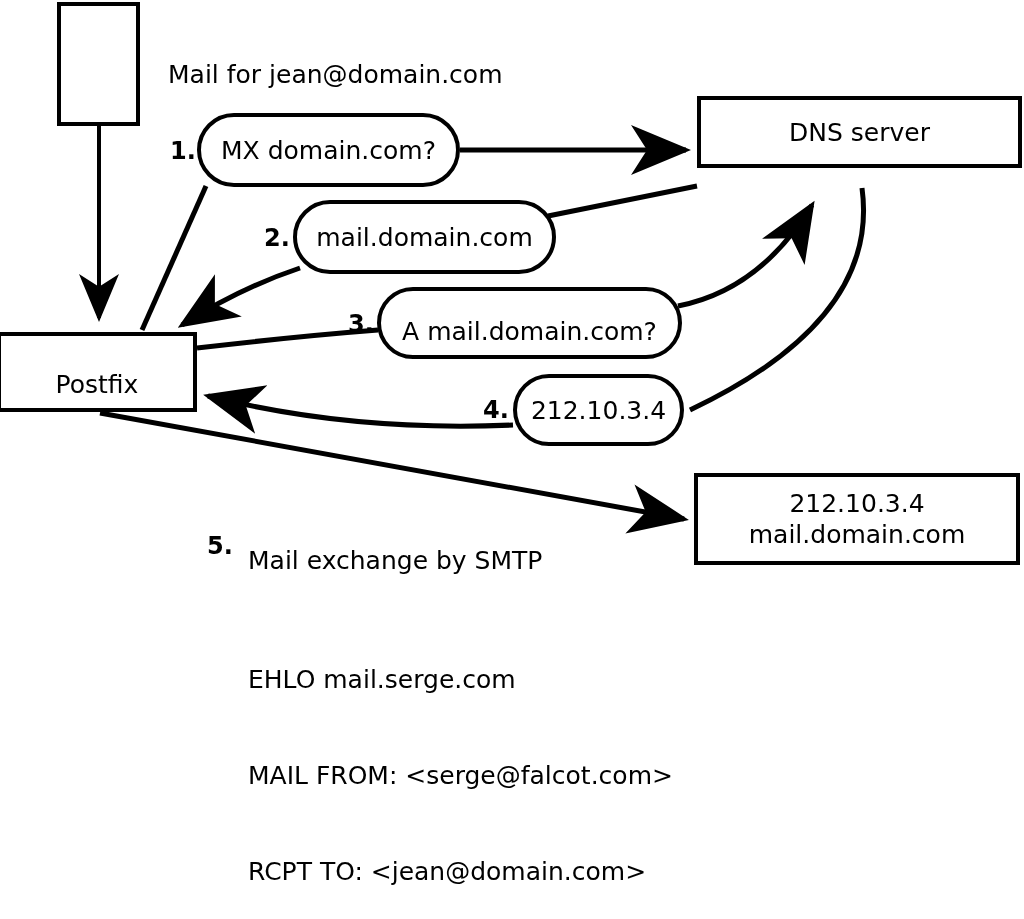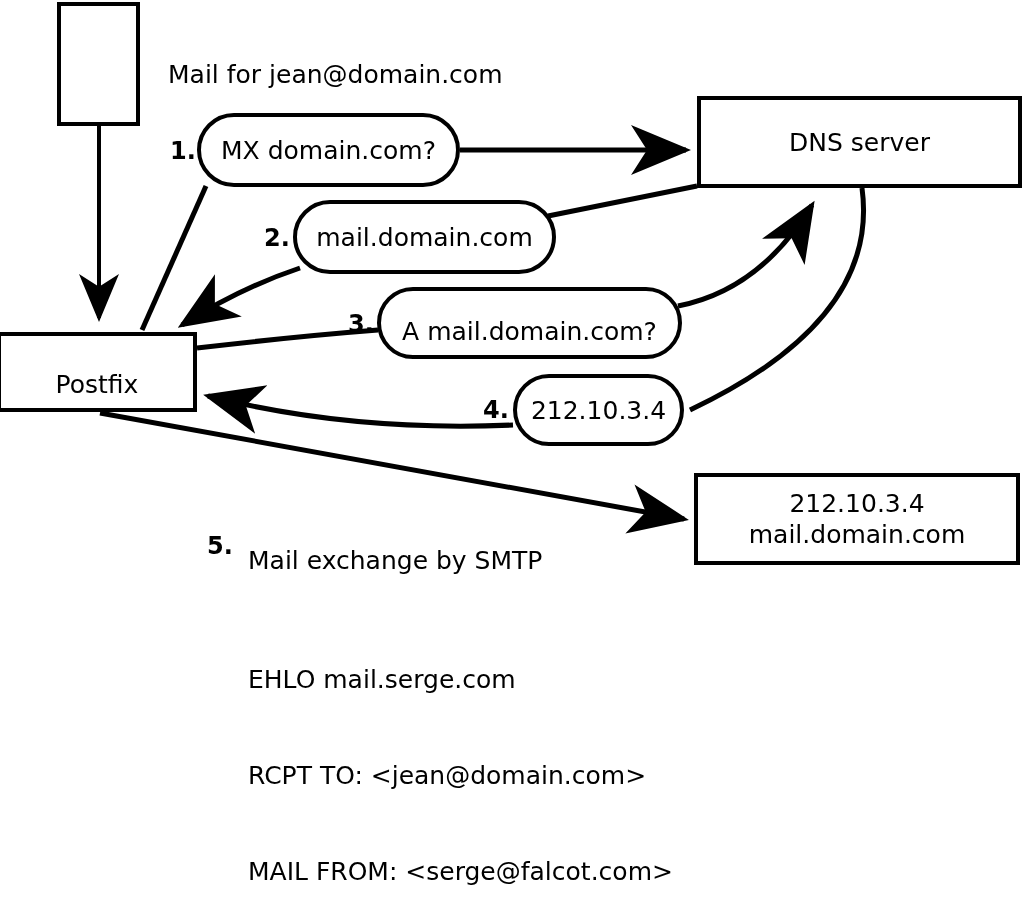--- a/index.html
+++ b/index.html
@@ -101,21 +101,21 @@
 
     <path d="M100,413 Q420,470 684,519" fill="none" stroke="#000000" stroke-width="5" marker-end="url(#ah)"></path>
   </svg>
 
   <div class="box-node" style="left:57px; top:2px; width:83px; height:124px;">
     <span class="txt node-label" style="position:static;"></span>
   </div>
 
   <div class="txt caption" style="left:168px; top:46px;margin-top:16px;">Mail for jean@domain.com</div>
 
-  <div class="box-node" style="left:697px; top:96px; width:325px; height:92px;">
+  <div class="box-node" style="left:697px; top:96px; width:325px; height:72px;">
     <span class="txt node-label" style="position:static;">DNS server</span>
   </div>
 
   <div class="txt step-num" style="left:170px; top:139px;">1.</div>
   <div class="bubble-node" style="left:197px; top:113px; width:263px; height:74px;">
     <span class="txt bubble-label" style="position:static;">MX domain.com?</span>
   </div>
 
   <div class="txt step-num" style="left:264px; top:226px;">2.</div>
   <div class="bubble-node" style="left:293px; top:200px; width:263px; height:74px;">
@@ -139,22 +139,22 @@
   <div class="box-node" style="left:694px; top:473px; width:326px; height:92px;">
     <span class="txt node-label" style="position:static; margin-bottom:6px;">212.10.3.4</span>
     <span class="txt node-label" style="position:static;">mail.domain.com</span>
   </div>
 
   <div class="txt step-num" style="left:207px; top:534px;">5.</div>
   <div class="txt caption" style="left:248px; top:548px;">Mail exchange by SMTP</div>
 
   <div class="txt mono-block" style="left:248px; top:600px;">
     <div>EHLO mail.serge.com</div>
+    <div>MAIL FROM: &lt;serge@falcot.com&gt;</div>
     <div>RCPT TO: &lt;jean@domain.com&gt;</div>
-    <div>MAIL FROM: &lt;serge@falcot.com&gt;</div>
     
     
     
     
     
     
     
     
   </div>
 

